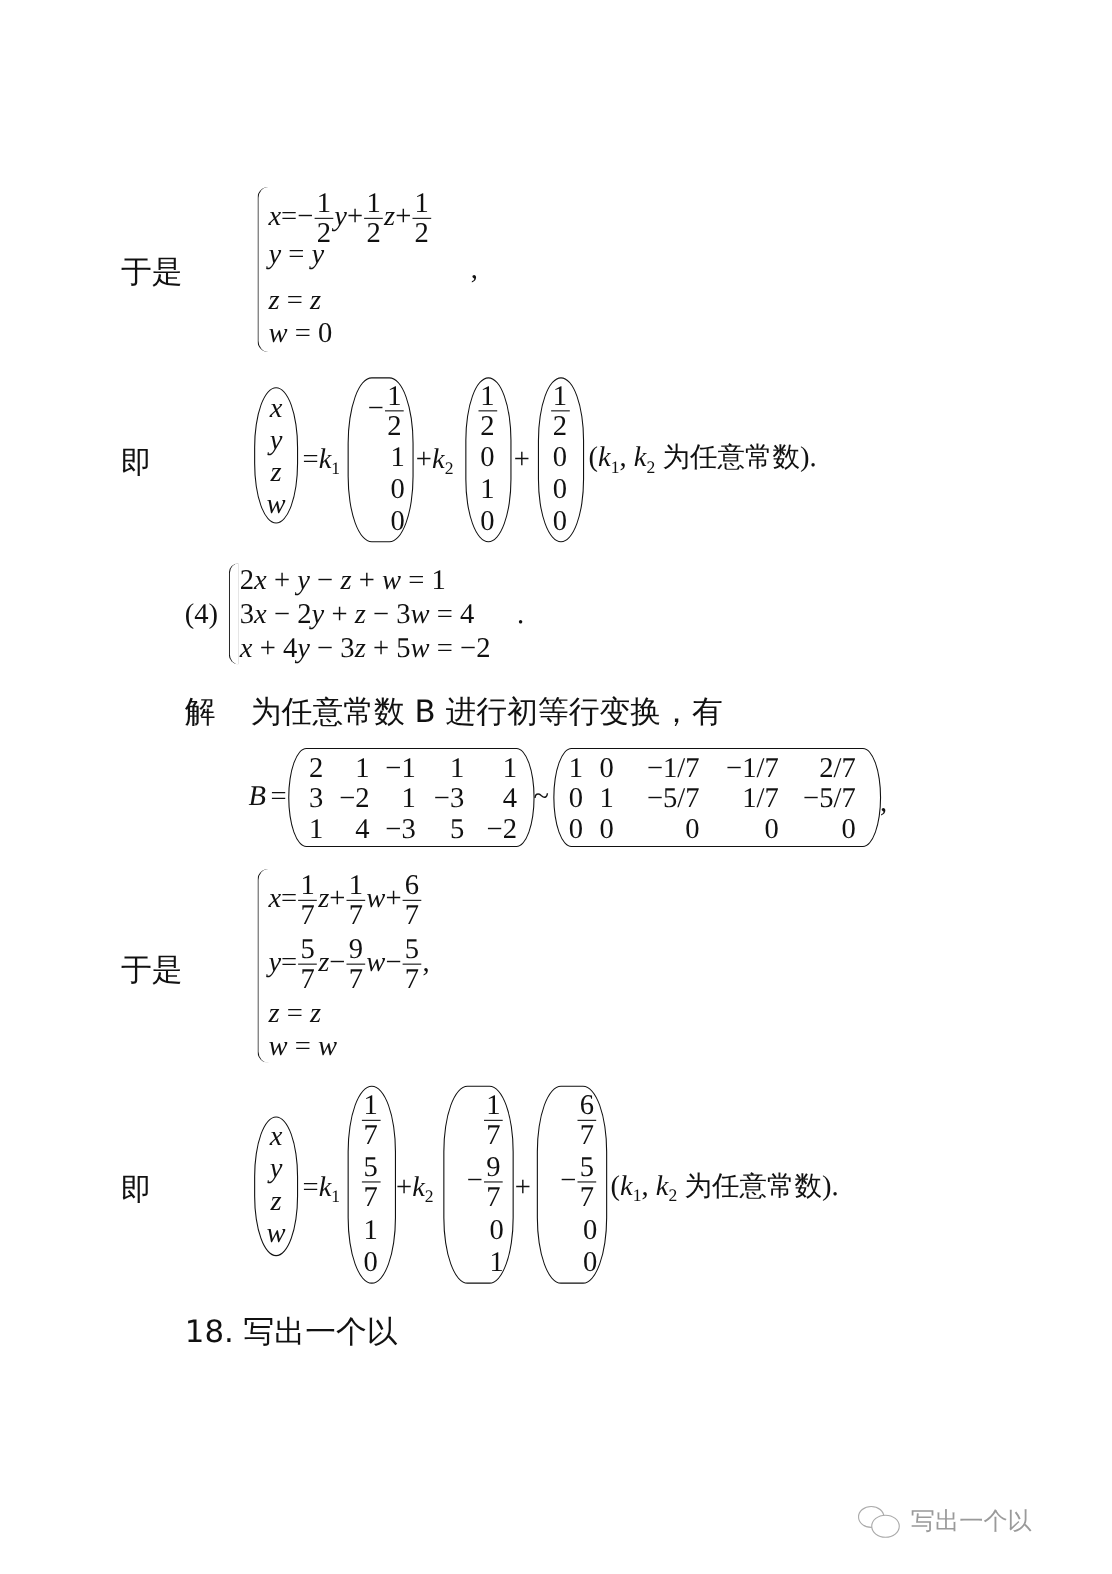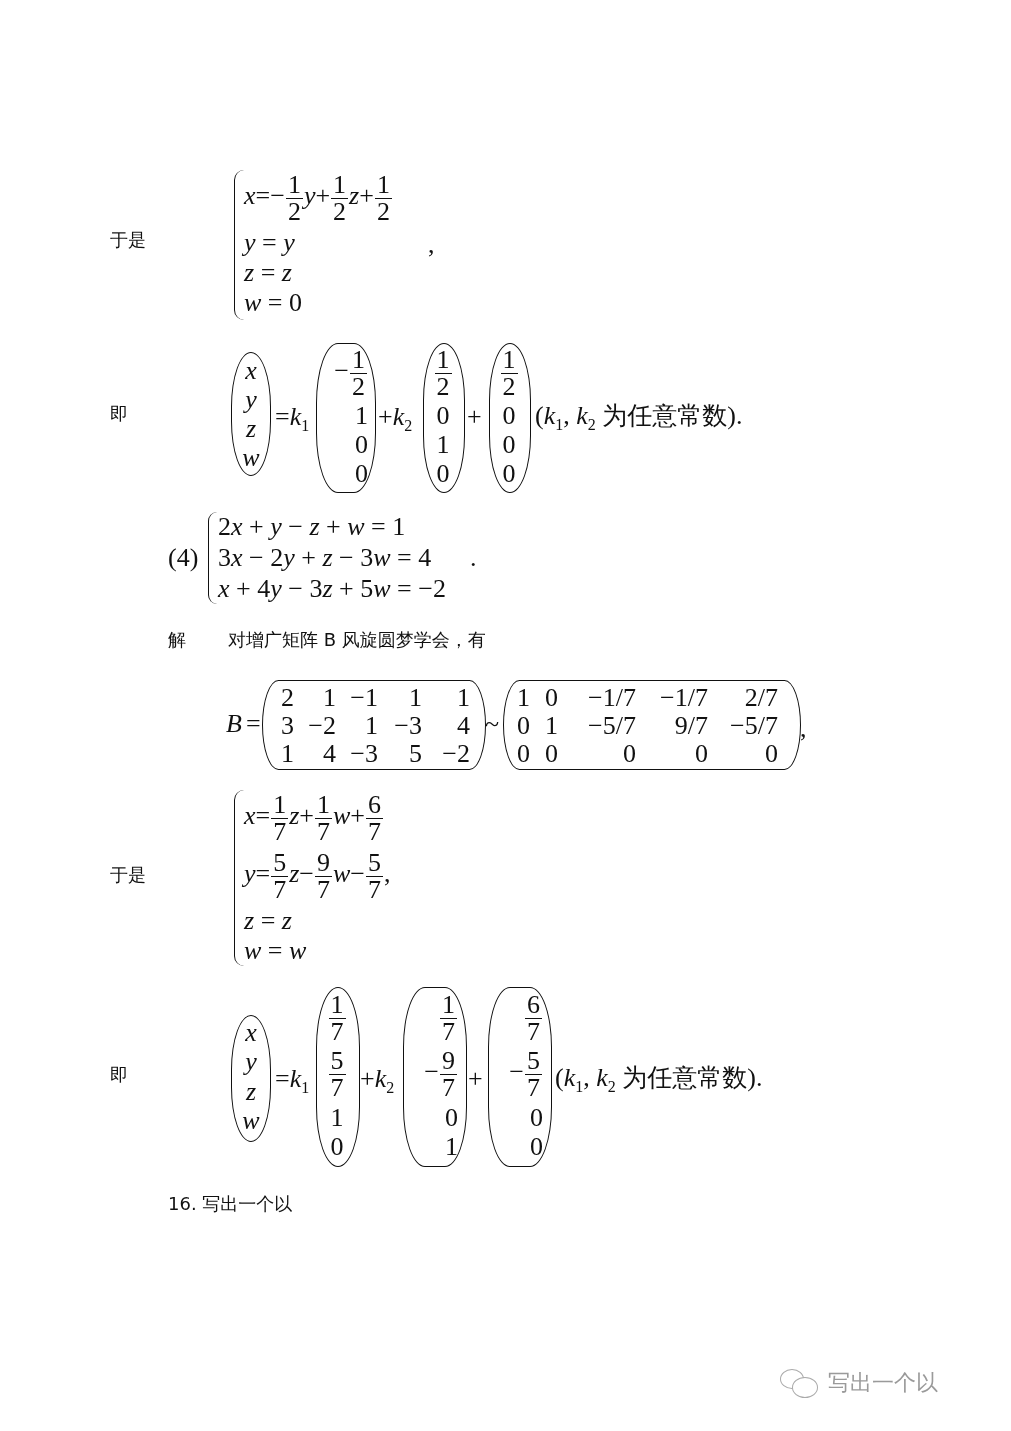--- a/index.html
+++ b/index.html
@@ -2,21 +2,21 @@
 <html><head>
   <meta charset="utf-8">
   <style>
     html, body { margin: 0; padding: 0; background: #ffffff; }
     body {
       width: 1011px; height: 1431px; position: relative; overflow: hidden;
       font-family: "Liberation Serif", "DejaVu Serif", serif;
       color: #111111;
     }
     .abs { position: absolute; }
-    .cjk { font-family: "DejaVu Sans", sans-serif; font-size: 18px; }
+    .cjk { font-family: "DejaVu Sans", sans-serif; font-size: 28px; }
     .math { font-family: "Liberation Serif", serif; font-size: 26px; line-height: 1; white-space: nowrap; }
     .it { font-style: italic; }
     .frac { display: inline-flex; flex-direction: column; align-items: center; vertical-align: middle; margin: 0 1px; }
     .frac .num { line-height: 1; padding: 0 2px; }
     .frac .den { line-height: 1; padding: 0 2px; border-top: 1.5px solid #111; }
     .brace {
       position: absolute; border-left: 1.5px solid #111; border-radius: 10px 0 0 10px;
     }
     .paren {
       position: absolute; border: 1.5px solid #111; border-radius: 22px / 60px;
@@ -40,21 +40,21 @@
       <span class="num">1</span>
       <span class="den">2</span>
     </span><span class="it">y</span>+<span class="frac">
       <span class="num">1</span>
       <span class="den">2</span>
     </span><span class="it">z</span>+<span class="frac">
       <span class="num">1</span>
       <span class="den">2</span>
     </span>
 </div>
-<div class="abs math" style="left:244px; top:230px;"><span class="it">y</span> = <span class="it">y</span></div>
+<div class="abs math" style="left:244px; top:218px;"><span class="it">y</span> = <span class="it">y</span></div>
 <div class="abs math" style="left:244px; top:260px;"><span class="it">z</span> = <span class="it">z</span></div>
 <div class="abs math" style="left:244px; top:290px;"><span class="it">w</span> = 0</div>
 <div class="abs math" style="left:428px; top:232px;">,</div>
 
 <div class="abs cjk" style="left:110px; top:402px;">即</div>
 <div class="paren" style="left:231px; top:352px; width:38px; height:122px;"></div>
 <div class="col center math it" style="left:236px; top:356px; width:30px; height:116px;">
   <span>x</span>
   <span>y</span>
   <span>z</span>
@@ -96,21 +96,21 @@
 <div class="abs math" style="left:535px; top:403px;">(<span class="it">k</span><span class="sub">1</span>, <span class="it">k</span><span class="sub">2</span> <span class="cjk" style="font-size:25px;">为任意常数</span>).</div>
 
 <div class="abs math" style="left:168px; top:545px;">(4)</div>
 <div class="brace" style="left:208px; top:512px; width:8px; height:92px;"></div>
 <div class="abs math" style="left:218px; top:514px;">2<span class="it">x</span> + <span class="it">y</span> − <span class="it">z</span> + <span class="it">w</span> = 1</div>
 <div class="abs math" style="left:218px; top:545px;">3<span class="it">x</span> − 2<span class="it">y</span> + <span class="it">z</span> − 3<span class="it">w</span> = 4</div>
 <div class="abs math" style="left:218px; top:576px;"><span class="it">x</span> + 4<span class="it">y</span> − 3<span class="it">z</span> + 5<span class="it">w</span> = −2</div>
 <div class="abs math" style="left:470px; top:545px;">.</div>
 
 <div class="abs cjk" style="left:168px; top:628px;">解</div>
-<div class="abs cjk" style="left:228px; top:628px;">对增广矩阵 B 风旋圆梦学会，有</div>
+<div class="abs cjk" style="left:228px; top:628px;">为任意常数 B 进行初等行变换，有</div>
 
 <div class="abs math it" style="left:226px; top:711px;">B</div>
 <div class="abs math" style="left:246px; top:711px;">=</div>
 <div class="paren" style="left:262px; top:680px; width:222px; height:88px;"></div>
 <div class="abs math" style="left:270px; top:684px;">
   <div class="row" style="height:28px;">
     <span class="cell" style="width:24px;">2</span>
     <span class="cell" style="width:42px;">1</span>
     <span class="cell" style="width:42px;">−1</span>
     <span class="cell" style="width:44px;">1</span>
@@ -138,21 +138,21 @@
     <span class="cell" style="width:18px;">1</span>
     <span class="cell" style="width:28px;">0</span>
     <span class="cell" style="width:78px;">−1/7</span>
     <span class="cell" style="width:72px;">−1/7</span>
     <span class="cell" style="width:70px;">2/7</span>
   </div>
   <div class="row" style="height:28px;">
     <span class="cell" style="width:18px;">0</span>
     <span class="cell" style="width:28px;">1</span>
     <span class="cell" style="width:78px;">−5/7</span>
-    <span class="cell" style="width:72px;">9/7</span>
+    <span class="cell" style="width:72px;">1/7</span>
     <span class="cell" style="width:70px;">−5/7</span>
   </div>
   <div class="row" style="height:28px;">
     <span class="cell" style="width:18px;">0</span>
     <span class="cell" style="width:28px;">0</span>
     <span class="cell" style="width:78px;">0</span>
     <span class="cell" style="width:72px;">0</span>
     <span class="cell" style="width:70px;">0</span>
   </div>
 </div>
@@ -232,21 +232,21 @@
     </span>
   <span><span>−</span><span class="frac">
         <span class="num">5</span>
         <span class="den">7</span>
       </span></span>
   <span>0</span>
     <span>0</span>
 </div>
 <div class="abs math" style="left:555px; top:1065px;">(<span class="it">k</span><span class="sub">1</span>, <span class="it">k</span><span class="sub">2</span> <span class="cjk" style="font-size:25px;">为任意常数</span>).</div>
 
-<div class="abs cjk" style="left:168px; top:1192px;">16.  写出一个以</div>
+<div class="abs cjk" style="left:168px; top:1192px;">18.  写出一个以</div>
 
 <div class="abs watermark" style="left:780px; top:1368px;">
   <span class="wm-icon">
     <span class="bubble" style="left:0; top:0; width:22px; height:18px;"></span>
     <span class="bubble" style="left:12px; top:8px; width:24px; height:19px; background:#fff;"></span>
   </span>
   <span>写出一个以</span>
 </div>
 
 </body></html>

